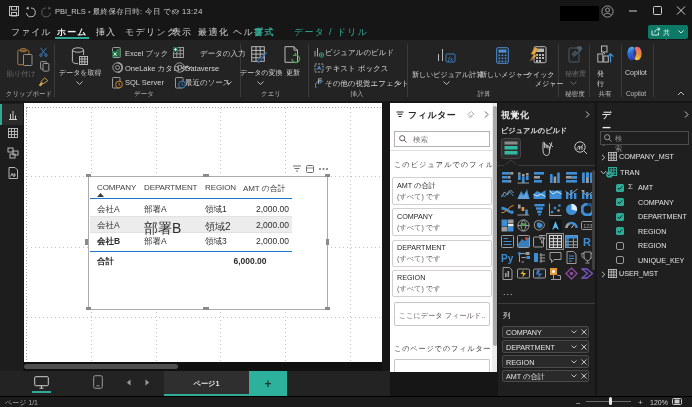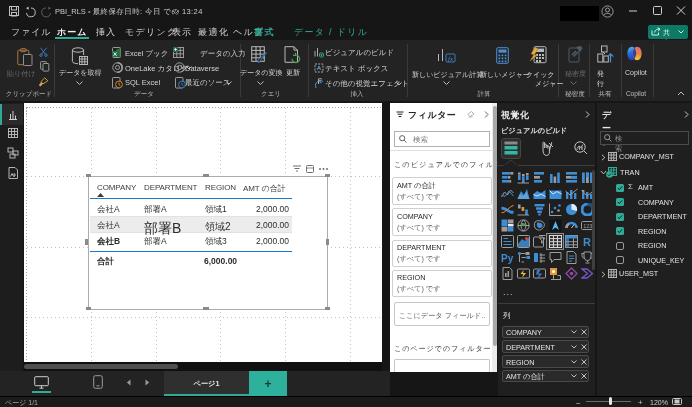--- a/index.html
+++ b/index.html
@@ -122,21 +122,21 @@
 </svg>
 <div class="ab" style="left:125px;top:63.5px;font-size:7.5px;color:#d5d5d5">OneLake カタログ</div>
 <svg class="ab" style="left:186px;top:66px" width="6" height="4" viewBox="0 0 6 4" fill="none" stroke="#bbb">
       <path d="M0.5 0.5 L3 3 L5.5 0.5"></path>
     </svg>
 <svg class="ab" style="left:112px;top:77px" width="11" height="12" viewBox="0 0 11 12" fill="none">
  <rect x="0.5" y="0.5" width="7.5" height="10.5" rx="0.8" stroke="#9b9b9b"></rect>
  <circle cx="7" cy="7.5" r="3.4" fill="#232323" stroke="#c8872c"></circle>
       <path d="M7 5.8 L7 7.7 L8.4 8.6" stroke="#c8872c"></path>
 </svg>
-<div class="ab" style="left:125px;top:78px;font-size:7.5px;color:#d5d5d5">SQL Excel</div>
+<div class="ab" style="left:125px;top:78px;font-size:7.5px;color:#d5d5d5">SQL Server</div>
 <svg class="ab" style="left:173px;top:47px" width="11" height="11" viewBox="0 0 11 11" fill="none" stroke="#9b9b9b">
  <rect x="0.5" y="0.5" width="10" height="10"></rect>
       <path d="M0.5 3.4 L10.5 3.4 M0.5 6.8 L10.5 6.8 M3.8 0.5 L3.8 10.5 M7.2 0.5 L7.2 10.5"></path>
  <rect x="0" y="0" width="5" height="5" fill="#1e7145" stroke="none"></rect>
       <path d="M1.2 2.5 L3.8 2.5 M2.5 1.2 L2.5 3.8" stroke="#fff" stroke-width="0.9"></path>
 </svg>
 <div class="ab" style="left:200px;top:49px;font-size:7.5px;color:#d5d5d5">データの入力</div>
 <svg class="ab" style="left:174px;top:62px" width="11" height="11" viewBox="0 0 11 11" fill="none" stroke="#a0a0a0">
  <circle cx="5.5" cy="5.5" r="4.7"></circle>
       <circle cx="5.5" cy="5.5" r="2.1"></circle>
@@ -338,21 +338,21 @@
 <div class="ab" style="left:209px;top:204px;width:80px;text-align:right;font-size:8.5px;color:#2c2c2c;font-weight:normal">2,000.00</div>
 <div class="ab" style="left:97px;top:219.5px;font-size:8.5px;color:#2c2c2c;font-weight:normal">会社A</div>
 <div class="ab" style="left:144px;top:219.5px;font-size:14px;color:#2c2c2c">部署B</div>
 <div class="ab" style="left:205px;top:219.5px;font-size:10px;color:#2c2c2c">領域2</div>
 <div class="ab" style="left:209px;top:219.5px;width:80px;text-align:right;font-size:8.5px;color:#2c2c2c;font-weight:normal">2,000.00</div>
 <div class="ab" style="left:97px;top:236px;font-size:8.5px;color:#2c2c2c;font-weight:bold">会社B</div>
 <div class="ab" style="left:144px;top:236px;font-size:8.5px;color:#2c2c2c">部署A</div>
 <div class="ab" style="left:205px;top:236px;font-size:8.5px;color:#2c2c2c">領域3</div>
 <div class="ab" style="left:209px;top:236px;width:80px;text-align:right;font-size:8.5px;color:#2c2c2c;font-weight:normal">2,000.00</div>
 <div class="ab" style="left:97px;top:255.5px;font-size:8.5px;color:#2c2c2c;font-weight:bold">合計</div>
-<div class="ab" style="left:204px;top:255.5px;width:80px;text-align:left;font-size:8.5px;color:#2c2c2c;font-weight:bold">6,000.00</div>
+<div class="ab" style="left:210px;top:255.5px;width:80px;text-align:center;font-size:8.5px;color:#2c2c2c;font-weight:bold">6,000.00</div>
 
 <div class="ab" style="left:24px;top:362px;width:358px;height:9px;background:#101010"></div>
 <div class="ab" style="left:24px;top:364px;width:154px;height:5px;background:#4f4f4f;border-radius:2.5px"></div>
 
 <div class="ab" style="left:390px;top:103px;width:107px;height:269px;background:#fff"></div>
 <svg class="ab" style="left:396px;top:111px" width="8" height="7" viewBox="0 0 8 7" fill="none" stroke="#252423">
       <path d="M0.5 1 L7.5 1 M1.5 3.2 L6.5 3.2 M2.7 5.5 L5.3 5.5"></path>
     </svg>
 <div class="ab" style="left:408px;top:109px;font-size:9px;font-weight:bold;color:#252423;letter-spacing:.5px">フィルター</div>
 <svg class="ab" style="left:467px;top:111px" width="9" height="7" viewBox="0 0 9 7" fill="none" stroke="#b5b3b1">

